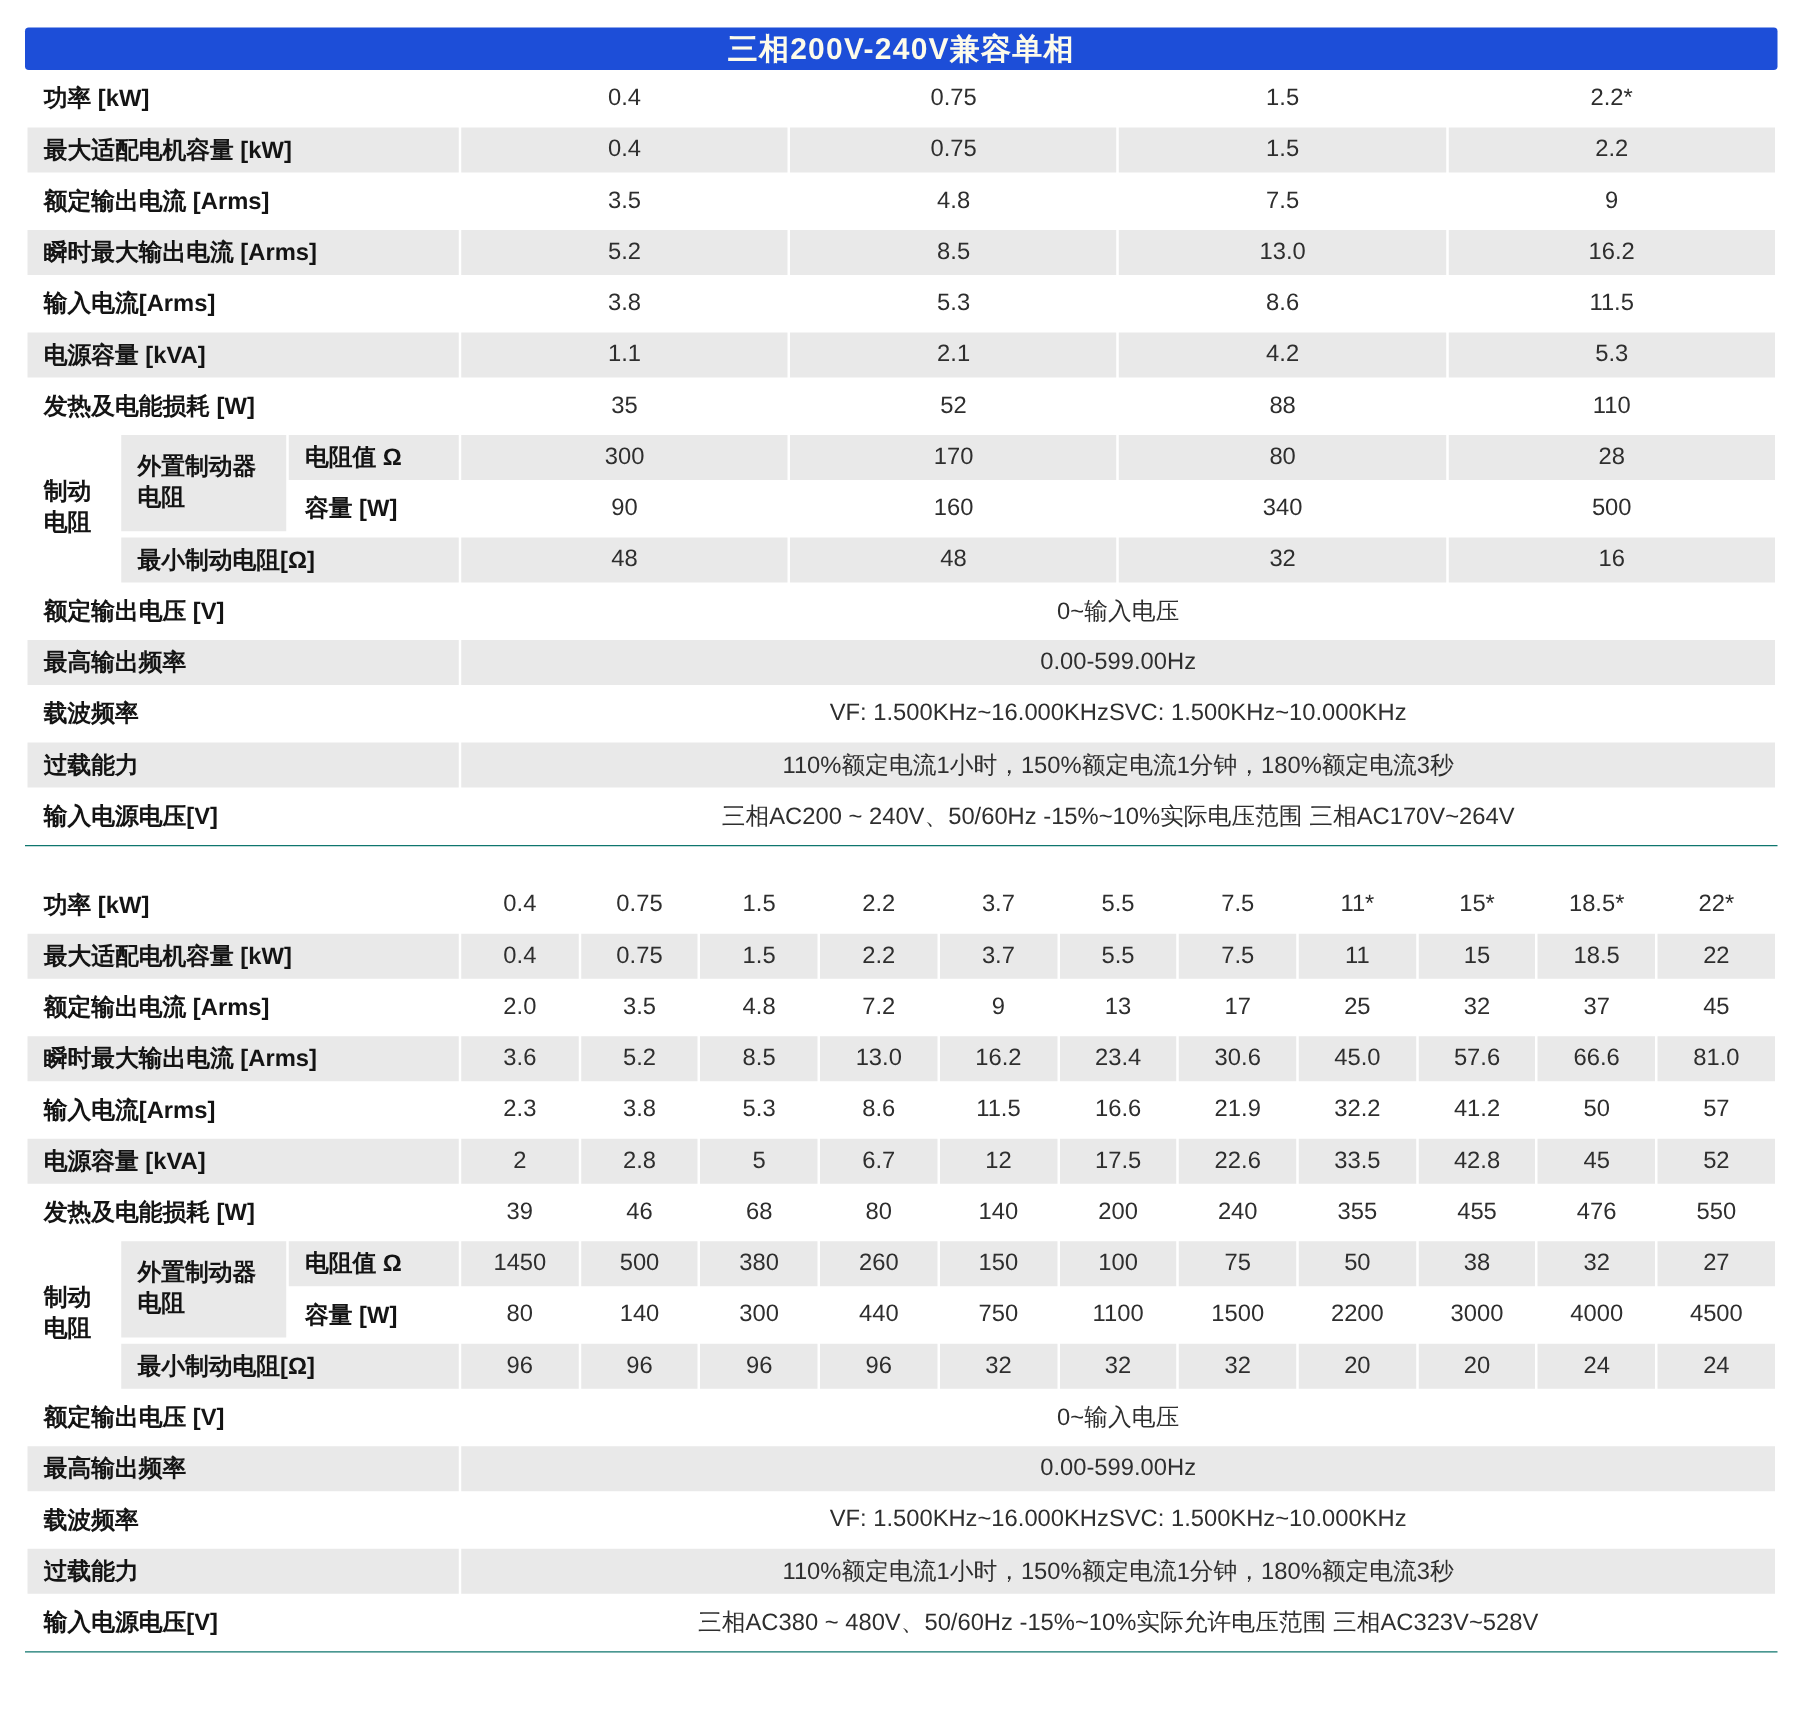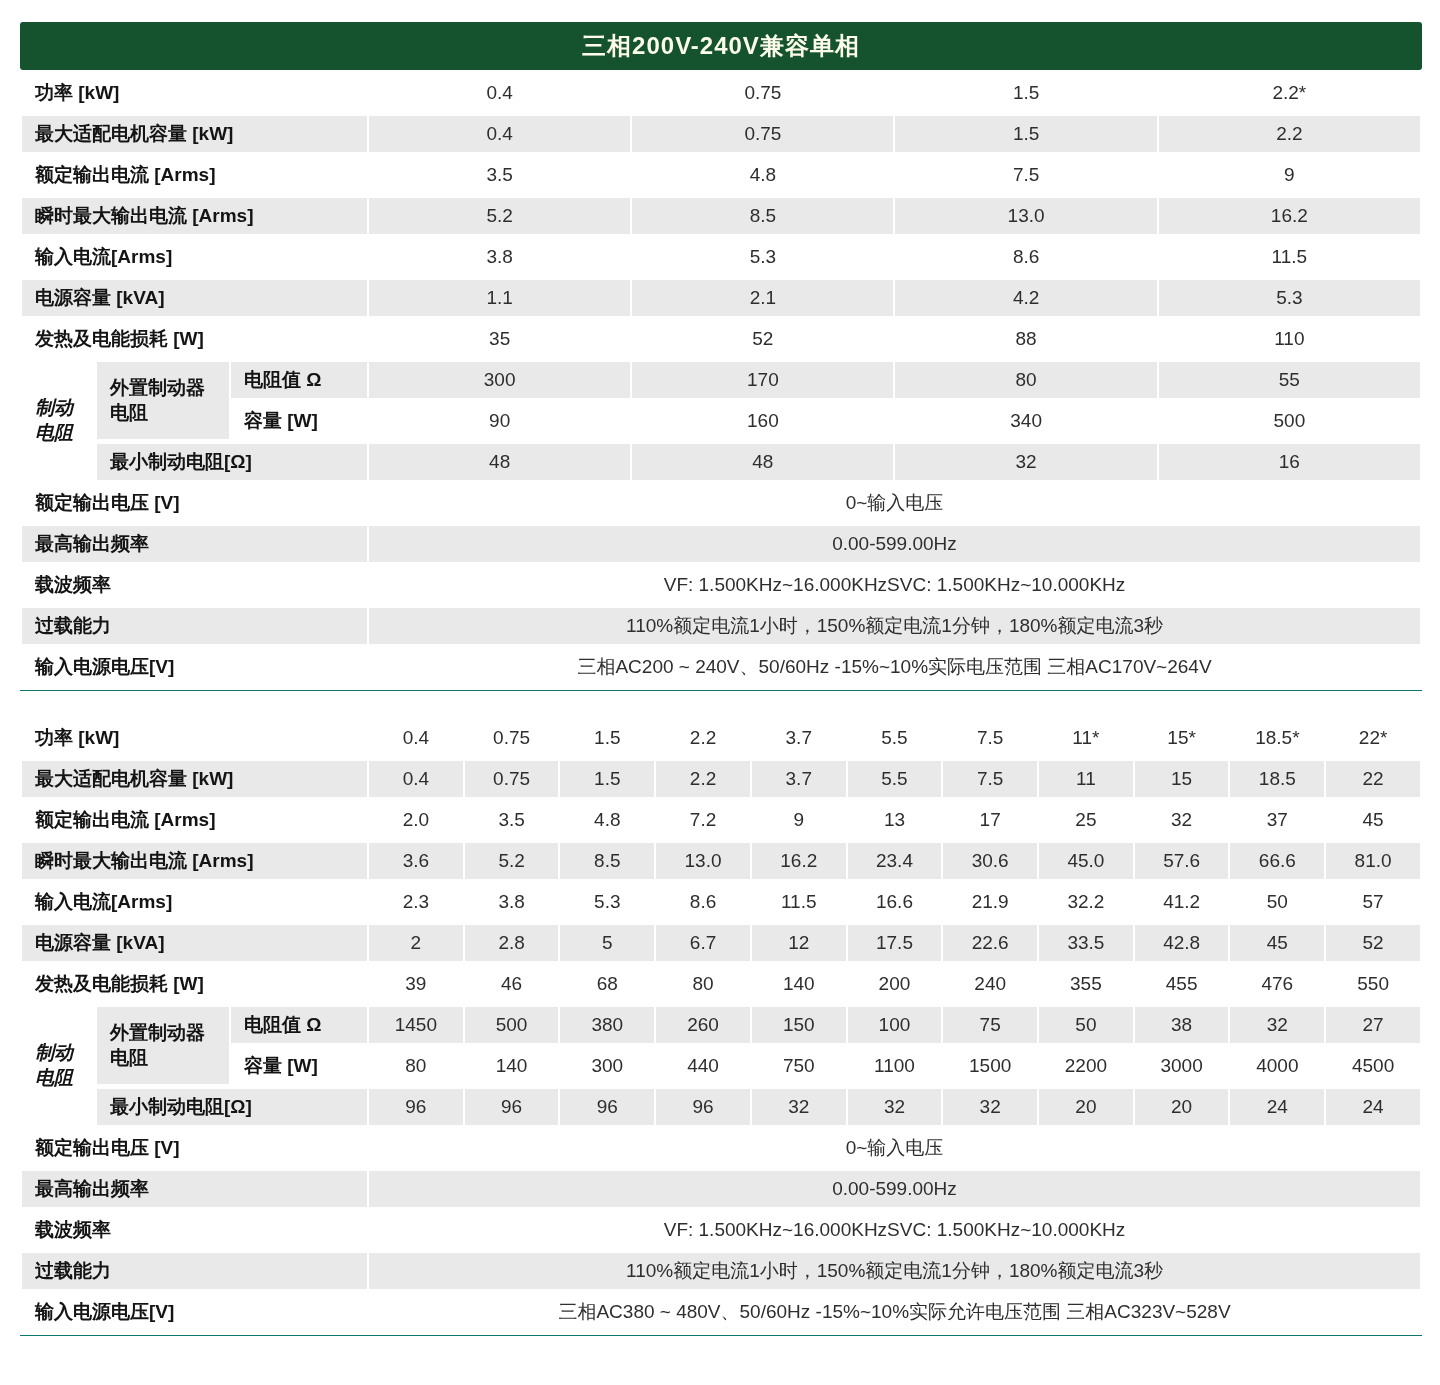--- a/index.html
+++ b/index.html
@@ -1,40 +1,40 @@
 <!DOCTYPE html>
 <html><head>
 <meta charset="utf-8">
 <style>
   html,body{margin:0;padding:0;background:#ffffff;}
   body{font-family:"Liberation Sans","DejaVu Sans",sans-serif;color:#222;}
   .page{width:1440px;box-sizing:border-box;padding:22px 18px 18px 20px;background:#fff;}
 
   .green-bar{
-    height:48px;background:#14532d;border-radius:3px;
+    height:34px;background:#1d4ed8;border-radius:3px;
     display:flex;align-items:center;justify-content:center;
     color:#fdfbea;font-size:24px;font-weight:bold;letter-spacing:1px;
   }
   .spec-table + .spec-table{margin-top:24px;}
 
   table.grid{
     width:100%;table-layout:fixed;
     border-collapse:separate;border-spacing:2px 5px;
     border-bottom:1px solid #0f766e;
   }
   td{
     height:36px;padding:0;vertical-align:middle;
     font-size:19px;white-space:nowrap;overflow:hidden;
     background:#ffffff;
   }
   td.lbl{font-weight:bold;text-align:left;padding-left:13px;color:#141414;}
   td.val{text-align:center;color:#2e2e2e;font-weight:normal;}
   tr.alt td{background:#e9e9e9;}
   tr td.sub-lbl{background:#e9e9e9;line-height:1.3;}
-  tr.alt td.group-lbl, tr td.group-lbl{background:#ffffff;line-height:1.3;font-style:italic;}
+  tr.alt td.group-lbl, tr td.group-lbl{background:#ffffff;line-height:1.3;}
   .merged .part + .part{}
 </style>
 </head>
 <body>
 
 <div class="page">
 
   <section class="spec-table">
     <div class="green-bar">
       <span>三相200V-240V兼容单相</span>
@@ -100,21 +100,21 @@
               <td class="val">88</td>
               <td class="val">110</td>
             </tr>
             <tr class="alt">
               <td rowspan="3" class="lbl group-lbl">制动<br>电阻</td>
               <td rowspan="2" class="lbl sub-lbl">外置制动器<br>电阻</td>
               <td class="lbl">电阻值 Ω</td>
               <td class="val">300</td>
               <td class="val">170</td>
               <td class="val">80</td>
-              <td class="val">55</td>
+              <td class="val">28</td>
             </tr>
             <tr>
               <td class="lbl">容量 [W]</td>
               <td class="val">90</td>
               <td class="val">160</td>
               <td class="val">340</td>
               <td class="val">500</td>
             </tr>
             <tr class="alt">
               <td colspan="2" class="lbl">最小制动电阻[Ω]</td>

